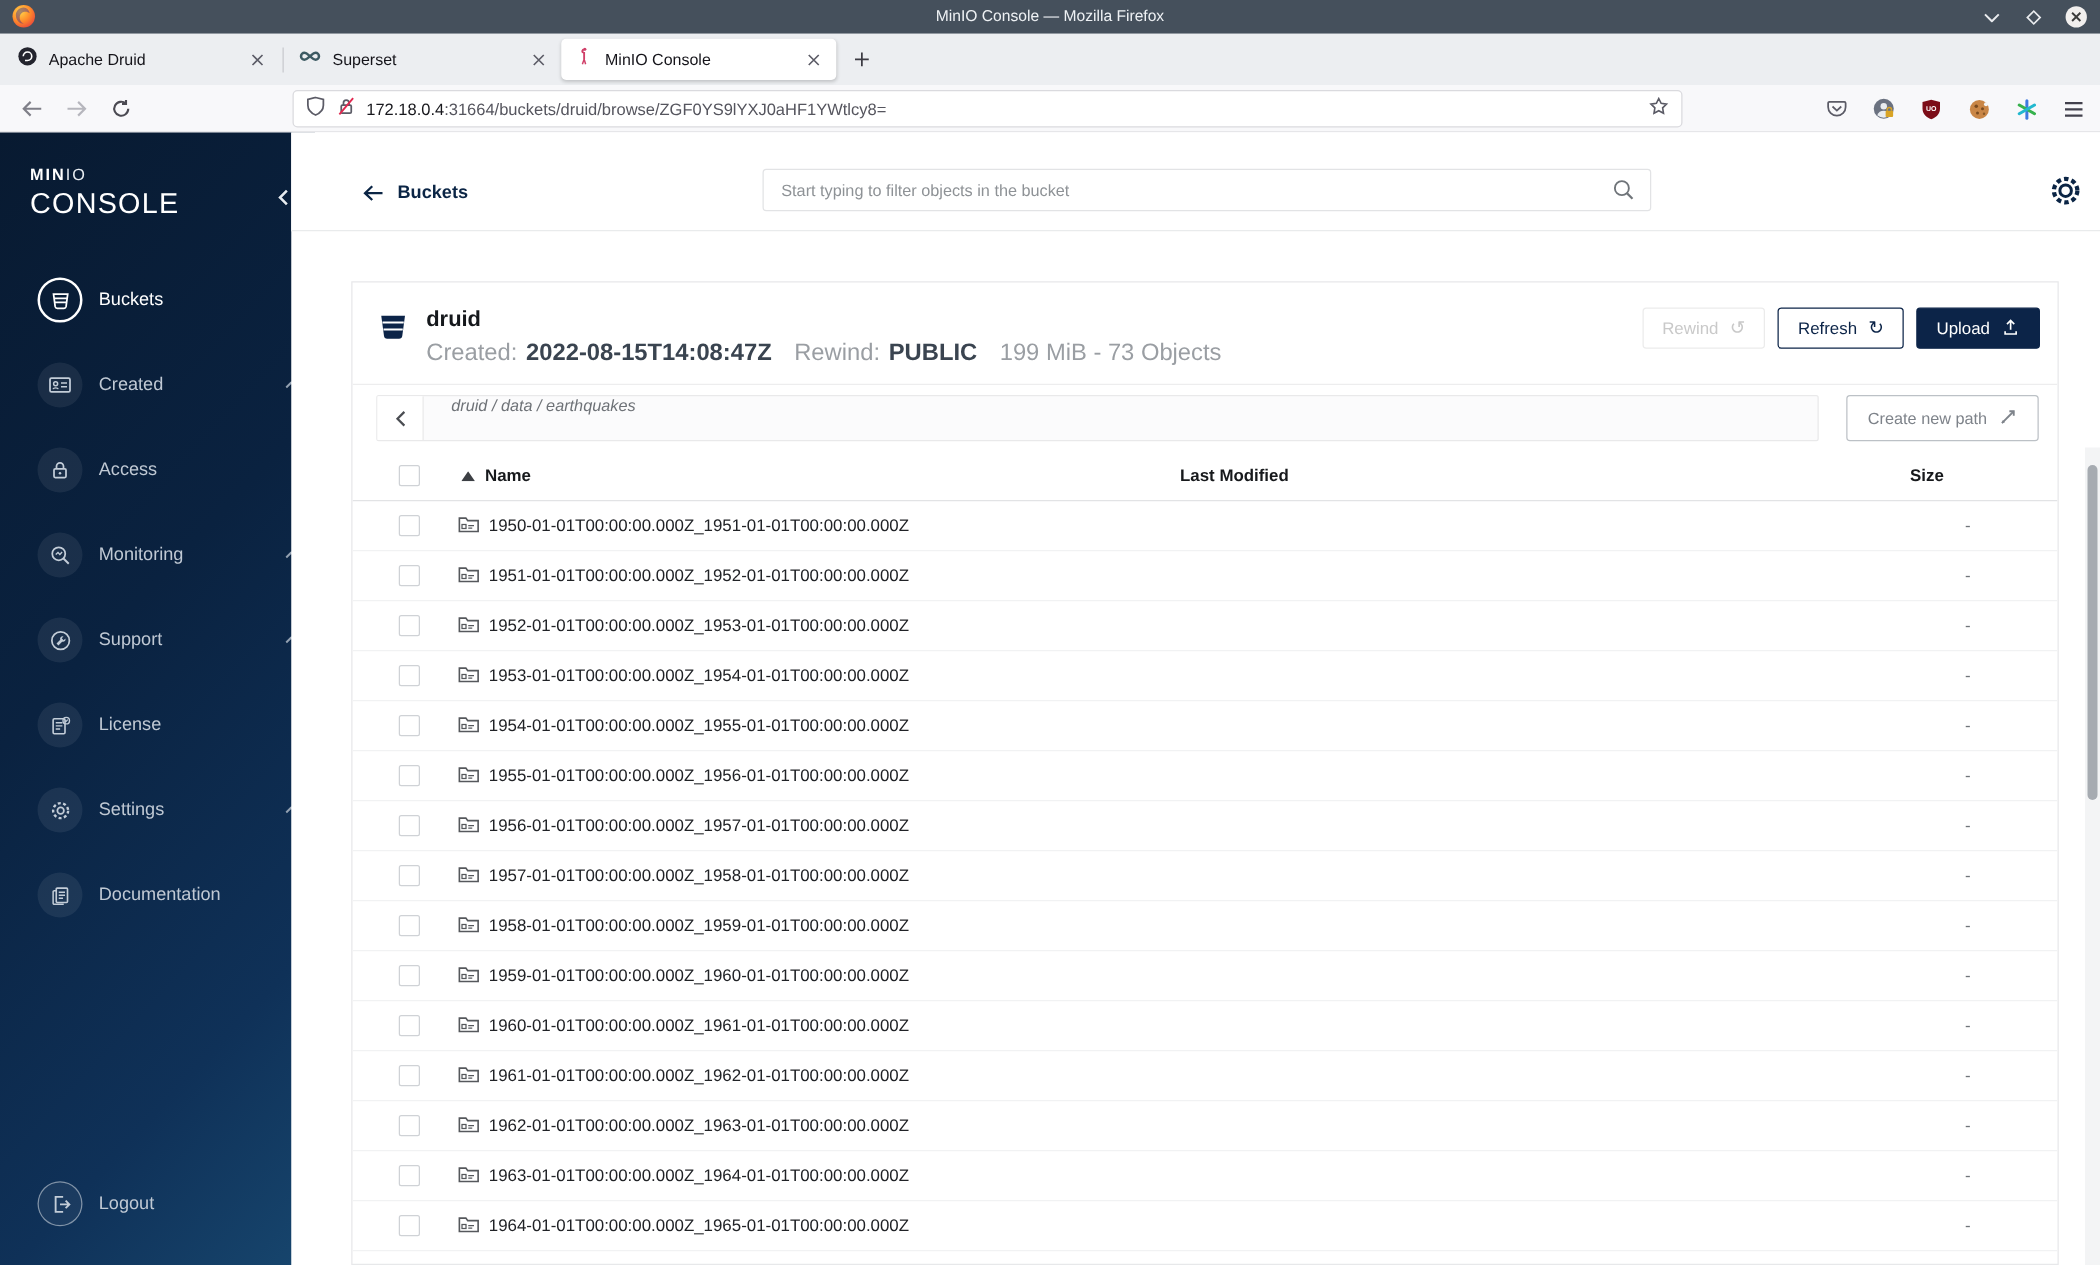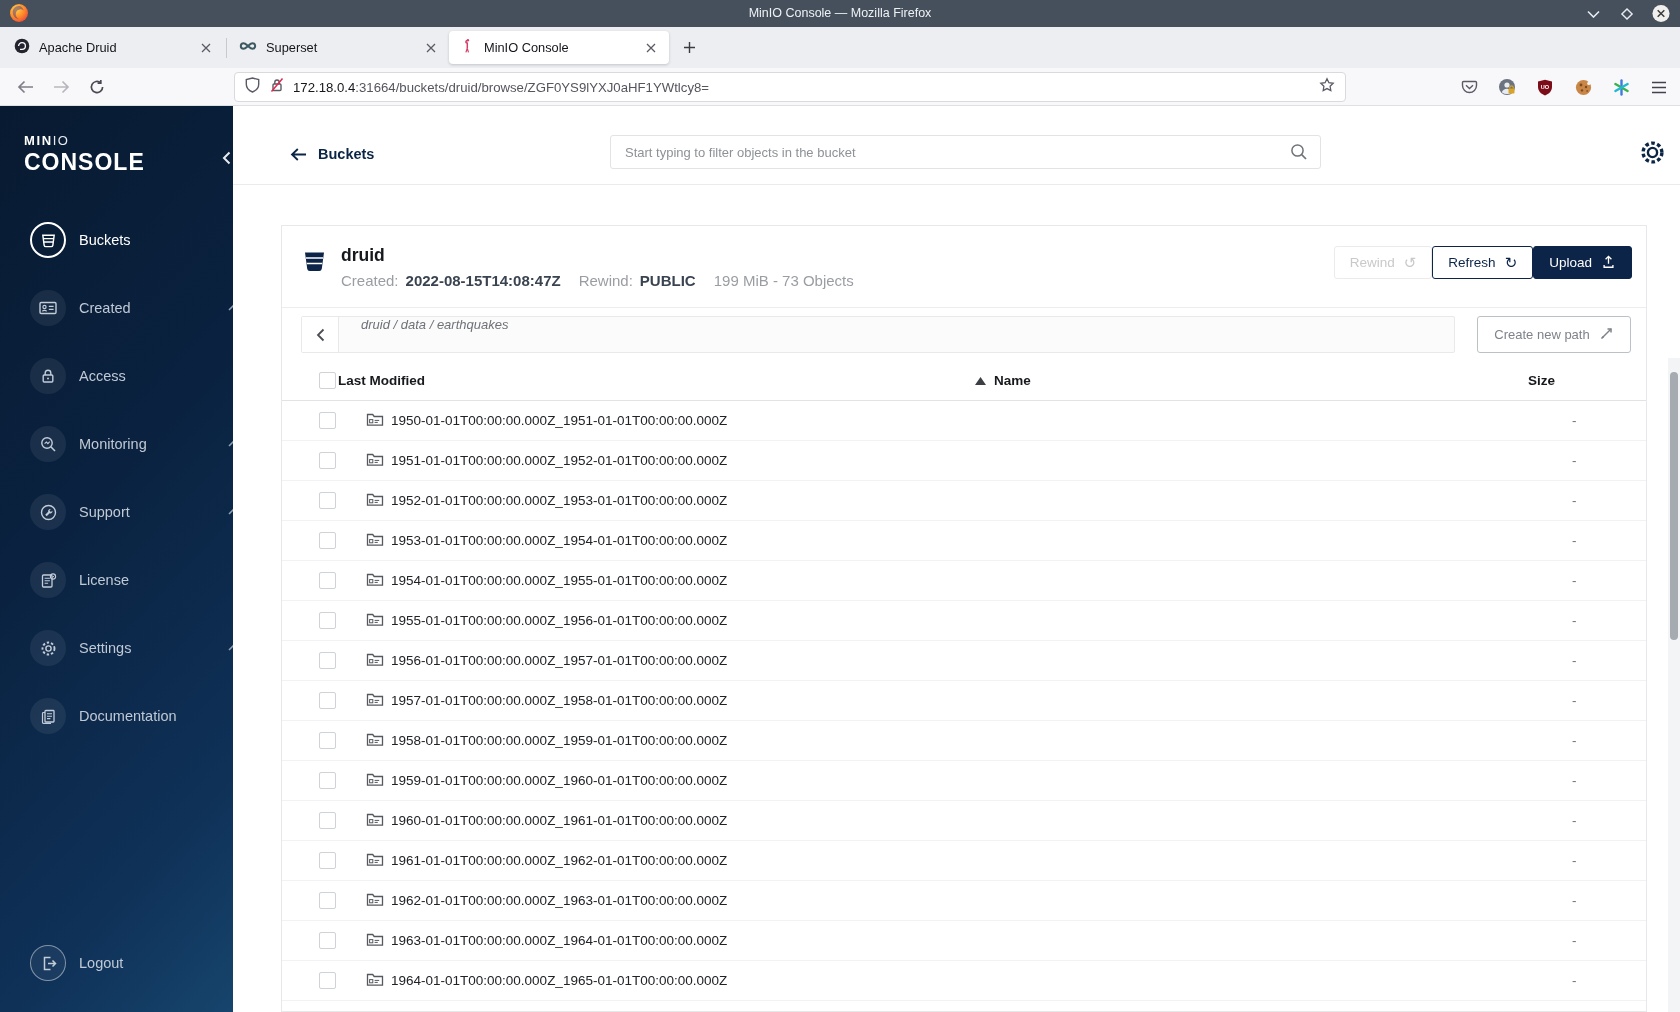--- a/index.html
+++ b/index.html
@@ -35,21 +35,21 @@
 
   
   .sidebar { position:absolute; top:106px; bottom:0; left:0; width:252px;
              background:linear-gradient(133deg,#081a31 0%,#0a2240 42%,#0f3158 78%,#17466e 100%); }
   .main { position:absolute; top:106px; bottom:0; left:233px; right:0; background:#fff; }
 
   
   .brand { position:absolute; top:26px; left:24px; color:#fff; line-height:1.05; }
   .brand-min { font-size:13px; font-weight:800; letter-spacing:1.6px; }
   .brand-io  { font-size:13px; font-weight:300; letter-spacing:1.6px; color:#e8edf2; }
-  .brand-sub { font-size:23px; font-weight:700; letter-spacing:1px; color:#fff; margin-top:1px;text-align:right; }
+  .brand-sub { font-size:23px; font-weight:400; letter-spacing:1px; color:#fff; margin-top:1px;text-align:right; }
   .collapse-btn { position:absolute; top:42px; right:16px; width:20px; height:20px; display:flex; align-items:center; justify-content:center; }
   .menu { position:absolute; top:116px; left:0; right:0; }
   .s-item { display:flex; align-items:center; height:36px; margin:0 14px 32px 30px; cursor:default; }
   .s-icon { width:36px; height:36px; border-radius:50%; background:rgba(255,255,255,.07); display:flex; align-items:center; justify-content:center; flex:0 0 36px; }
   .s-label { margin-left:13px; font-size:14.5px; color:#c0c9d4; }
   .s-chevron { margin-left:auto; display:flex; align-items:center; }
   .s-item.active .s-icon { background:transparent; border:2px solid #fff; }
   .s-item.active .s-label { color:#fff; } 
   .logout-item { position:absolute; bottom:31px; left:30px; right:14px; display:flex; align-items:center; height:36px; }
   .logout-item .s-icon { border:1px solid rgba(255,255,255,.45); background:rgba(255,255,255,.05); }
@@ -63,25 +63,25 @@
   .search-input::placeholder { color:#8e9296; }
   .search-glass { position:absolute; right:13px; top:8px; }
   .page-gear { position:absolute; right:14px; top:32px; width:28px; height:28px; display:flex; align-items:center; justify-content:center; }
 
   
   .card { position:absolute; left:48px; top:119px; width:1366px; height:787px; border:1px solid #e7e8ea; background:#fff; overflow:hidden; }
   .card-header { position:relative; height:82px; border-bottom:1px solid #ededee; padding:19px 14px 0 19px; display:flex; align-items:flex-start; }
   .bucket-glyph { margin-top:3px; }
   .bucket-titleblock { margin-left:13px; }
   .bucket-title { font-size:17.5px; font-weight:700; color:#15181c; }
-  .bucket-meta { margin-top:6px; font-size:15px; color:#9a9ea3; display:flex; align-items:center; }
+  .bucket-meta { margin-top:6px; font-size:19px; color:#9a9ea3; display:flex; align-items:center; }
   .meta-label { color:#9a9ea3; margin-right:7px; }
   .meta-value { color:#3a4450; font-weight:700; margin-right:18px;text-align:right; }
   .meta-summary { color:#9a9ea3; }
-  .hdr-buttons { position:absolute; top:20px; right:14px; display:flex; }
+  .hdr-buttons { position:absolute; top:20px; right:14px; display:flex; gap:10px; }
   .btn { height:33px; border-radius:3px; font-size:13.5px; display:flex; align-items:center; gap:9px; padding:0 15px; background:#fff; cursor:pointer; font-family:"Liberation Sans",sans-serif; }
   .btn .glyph { font-size:15px; line-height:1; }
   .btn-rewind { border:1px solid #ebebeb; color:#c9c9c9; cursor:default; }
   .btn-refresh { border:1px solid #0c2448; color:#0c2448; }
   .btn-upload { border:1px solid #0c2448; background:#0c2448; color:#fff; }
 
   
   .browse-bar { height:53px; display:flex; align-items:center; padding:0 15px 0 19px; }
   .crumb-box { flex:1; height:37px; border:1px solid #e9e9ea; background:#fbfbfc; border-radius:2px; display:flex; align-items:flex-start; margin-right:22px;font-style:italic; }
   .crumb-back { width:37px; height:100%; display:flex; align-items:center; justify-content:center; border-right:1px solid #e9e9ea; background:#fff; cursor:pointer; }
@@ -487,27 +487,27 @@
                 <path d="M2.5 12.5l2.6-.7-1.9-1.9z" fill="#7e838a"></path>
               </svg>
           </span>
         </button>
       </div>
 
       <div class="thead">
         <div class="cell-check">
           <div class="checkbox"></div>
         </div>
-        <div class="th"><span>Last Modified</span></div>
         <div class="th th-name">
           <svg width="11" height="8" viewBox="0 0 11 8">
               <polygon points="5.5,0 11,8 0,8" fill="#3c3f44"></polygon>
             </svg>
           <span>Name</span>
         </div>
+        <div class="th"><span>Last Modified</span></div>
         <div class="th"><span>Size</span></div>
       </div>
 
       <div>
   <div class="row">
     <div class="cell-check">
       <div class="checkbox"></div>
     </div>
     <div class="cell-name">
       <span>

